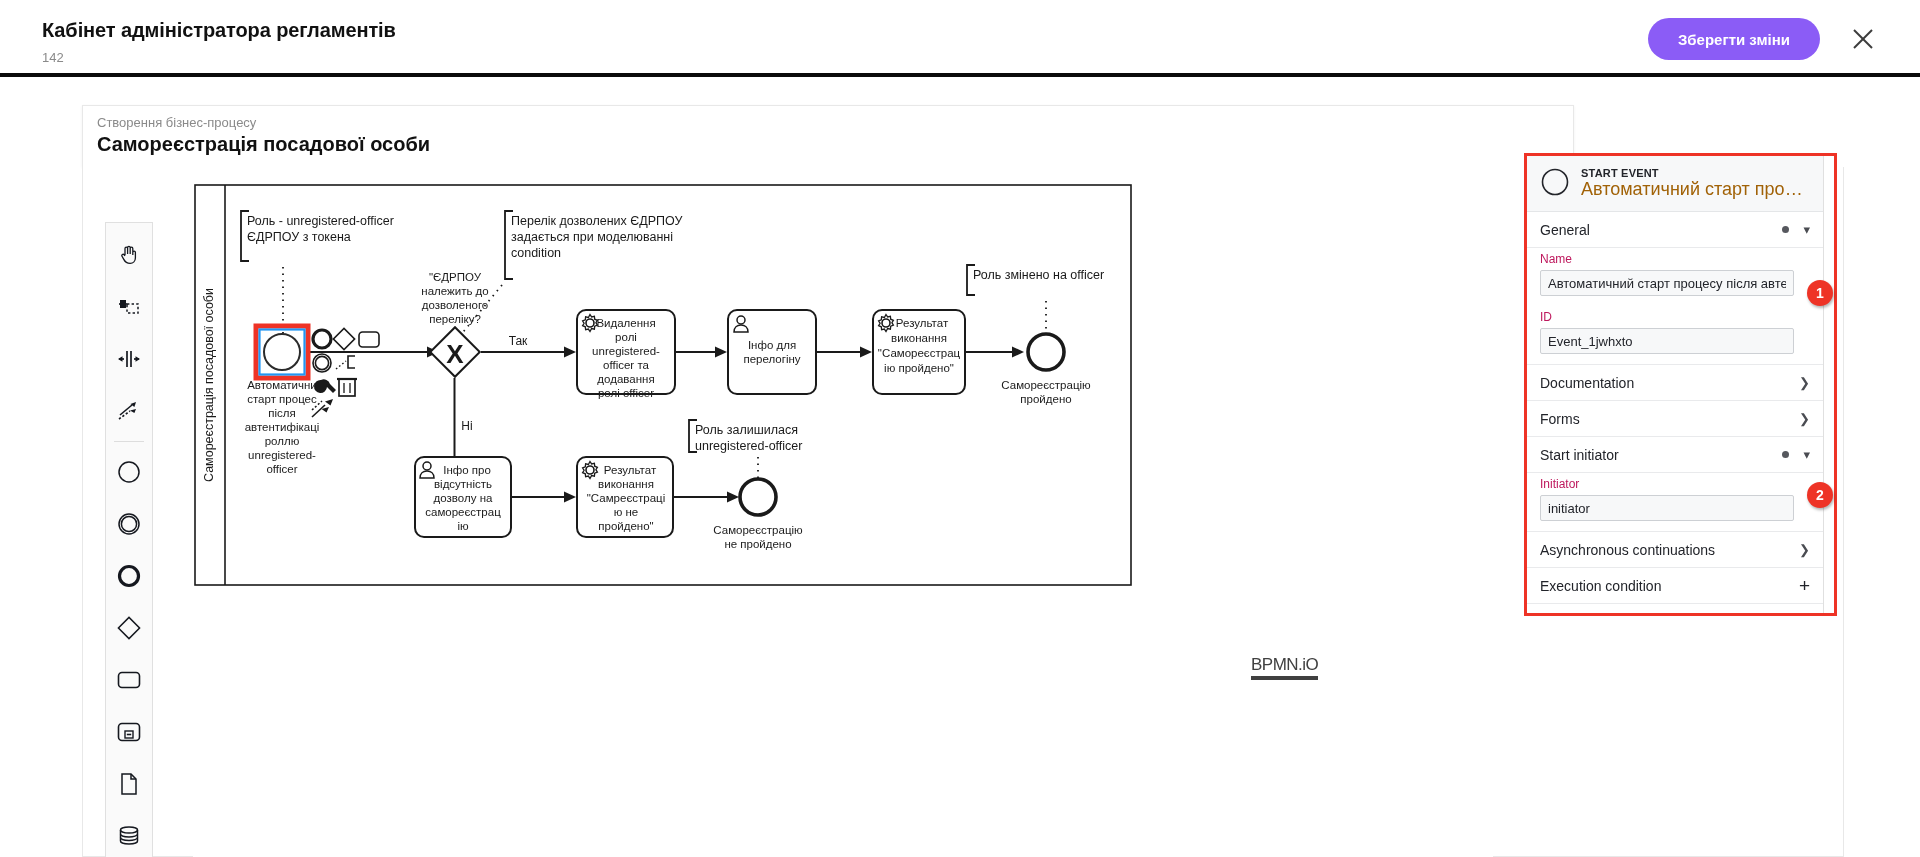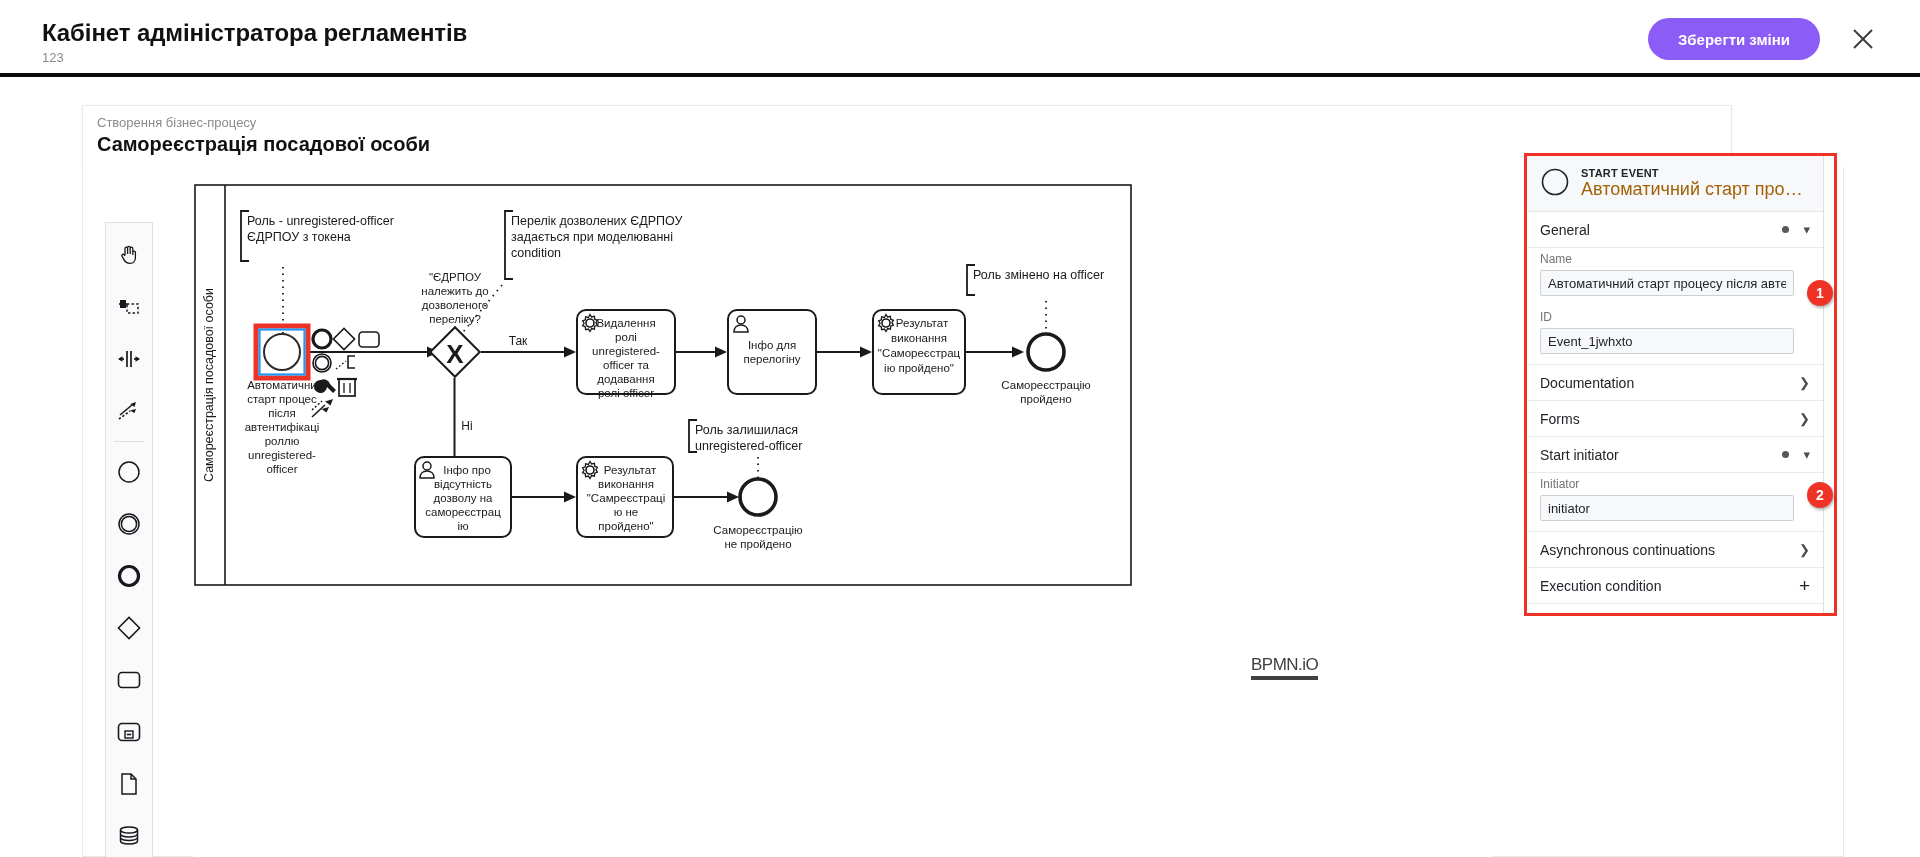--- a/index.html
+++ b/index.html
@@ -12,21 +12,21 @@
 
   
   #app-header {
     position: absolute; top: 0; left: 0;
     width: 1920px; height: 77px;
     background: #ffffff;
     border-bottom: 4px solid #0a0a0a;
   }
   #header-title {
     position: absolute; left: 42px; top: 19px;
-    font-size: 24px; font-weight: bold; color: #111111;
+    font-size: 20px; font-weight: bold; color: #111111;
     letter-spacing: -0.1px;
   }
   #header-subtitle {
     position: absolute; left: 42px; top: 50px;
     font-size: 13px; color: #8a8a8a;
   }
   #save-button {
     position: absolute; right: 100px; top: 18px;
     height: 42px; padding: 0 30px;
     background: #8b5cf6; color: #ffffff;
@@ -37,21 +37,21 @@
   }
   #close-button {
     position: absolute; right: 44px; top: 26px;
     width: 26px; height: 26px; cursor: pointer;
   }
   #close-button svg { display: block; }
 
   
   #subheader-card {
     position: absolute; left: 82px; top: 105px;
-    width: 1650px; height: 62px;
+    width: 1492px; height: 62px;
     background: #ffffff;
     border: 1px solid #e8e8e8;
     border-bottom: none;
     box-shadow: 0 1px 3px rgba(0,0,0,0.06);
   }
   #breadcrumb-label {
     position: absolute; left: 14px; top: 9px;
     font-size: 13px; color: #8a8a8a;
   }
   #process-title {
@@ -144,21 +144,21 @@
     border-bottom: 1px solid #e9eaec;
     cursor: pointer;
     gap: 48px;
   }
   .panel-group-header .g-label { font-size: 14px; color: #22242a; }
   .g-right { display: flex; align-items: center; gap: 14px; }
   .dot { width: 7px; height: 7px; border-radius: 50%; background: #56585e; }
   .chev { color: #4a4c52; font-size: 13px; line-height: 1; }
   .plus { color: #22242a; font-size: 19px; line-height: 1; font-weight: 500; }
   .panel-field { padding: 4px 13px 10px 13px; }
-  .panel-field .f-label { font-size: 12px; color: #737373; margin-bottom: 4px; }
+  .panel-field .f-label { font-size: 12px; color: #be185d; margin-bottom: 4px; }
   .panel-field input {
     width: 254px; height: 26px;
     padding: 0 7px;
     font-family: "Liberation Sans", sans-serif;
     font-size: 13px; color: #22242a;
     background: #f7f8f9;
     border: 1px solid #cdd0d4; border-radius: 2px;
   }
   .field-divider { height: 1px; background: #e9eaec; margin: 0; }
 
@@ -174,21 +174,21 @@
   #callout-2 { left: 280px; top: 326px; }
 
   
   .bt { font-family: "Liberation Sans", sans-serif; fill: #1a1a1a; }
 </style>
 </head>
 <body>
 
 <div id="app-header">
   <div id="header-title">Кабінет адміністратора регламентів</div>
-  <div id="header-subtitle">123</div>
+  <div id="header-subtitle">142</div>
   <button id="save-button">Зберегти зміни</button>
   <div id="close-button">
     <svg width="26" height="26" viewBox="0 0 26 26">
       <line x1="4" y1="4" x2="22" y2="22" stroke="#3c3c3c" stroke-width="2"></line>
       <line x1="22" y1="4" x2="4" y2="22" stroke="#3c3c3c" stroke-width="2"></line>
     </svg>
   </div>
 </div>
 
 <div id="subheader-card">

